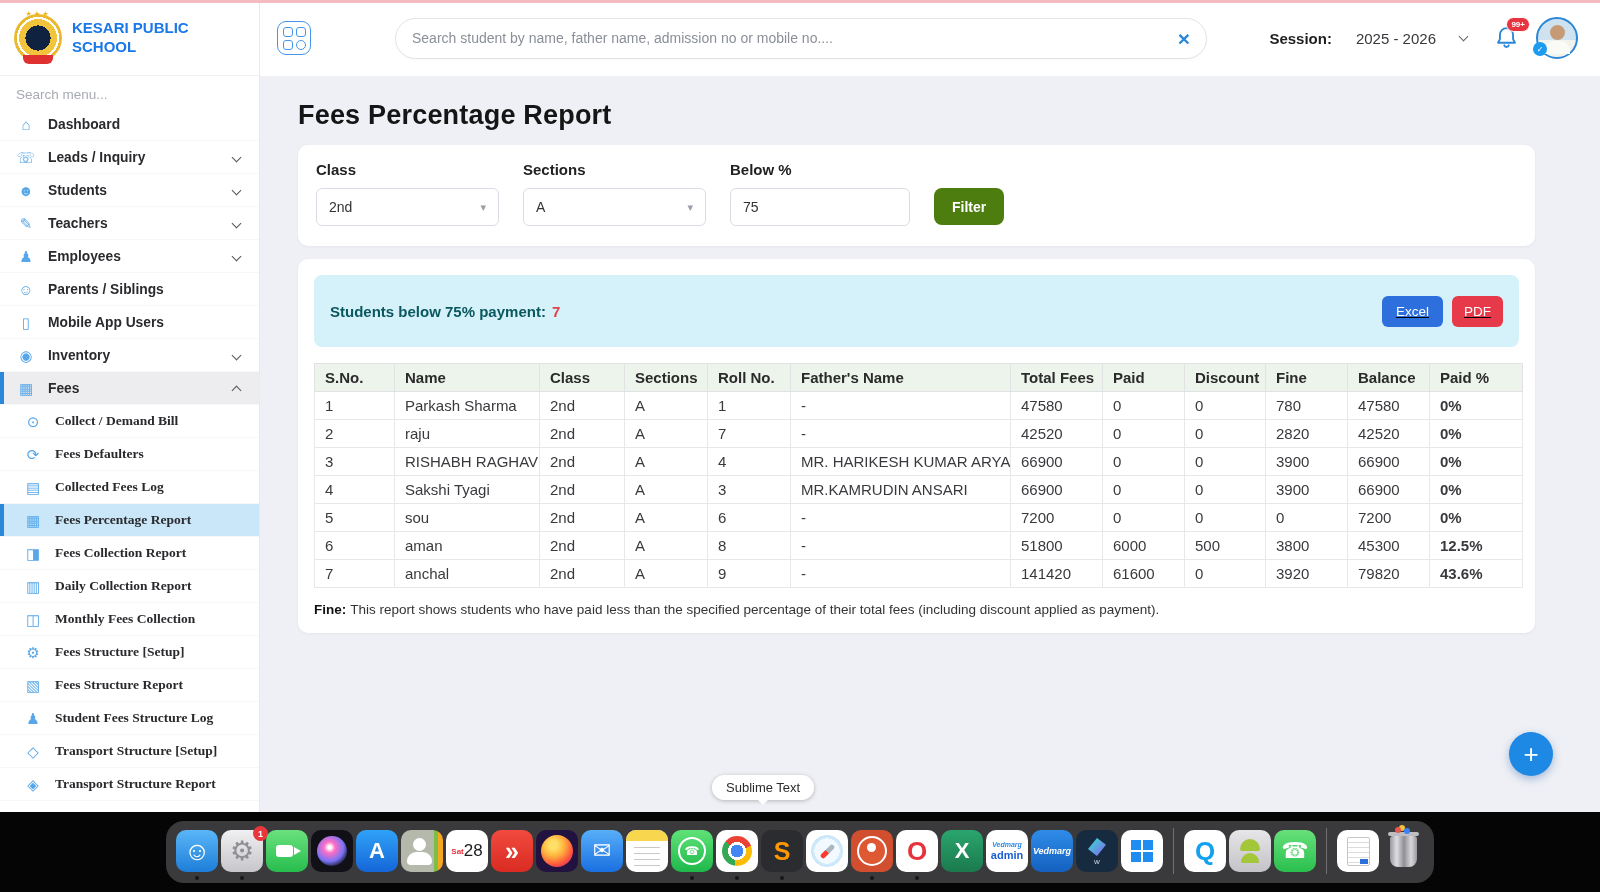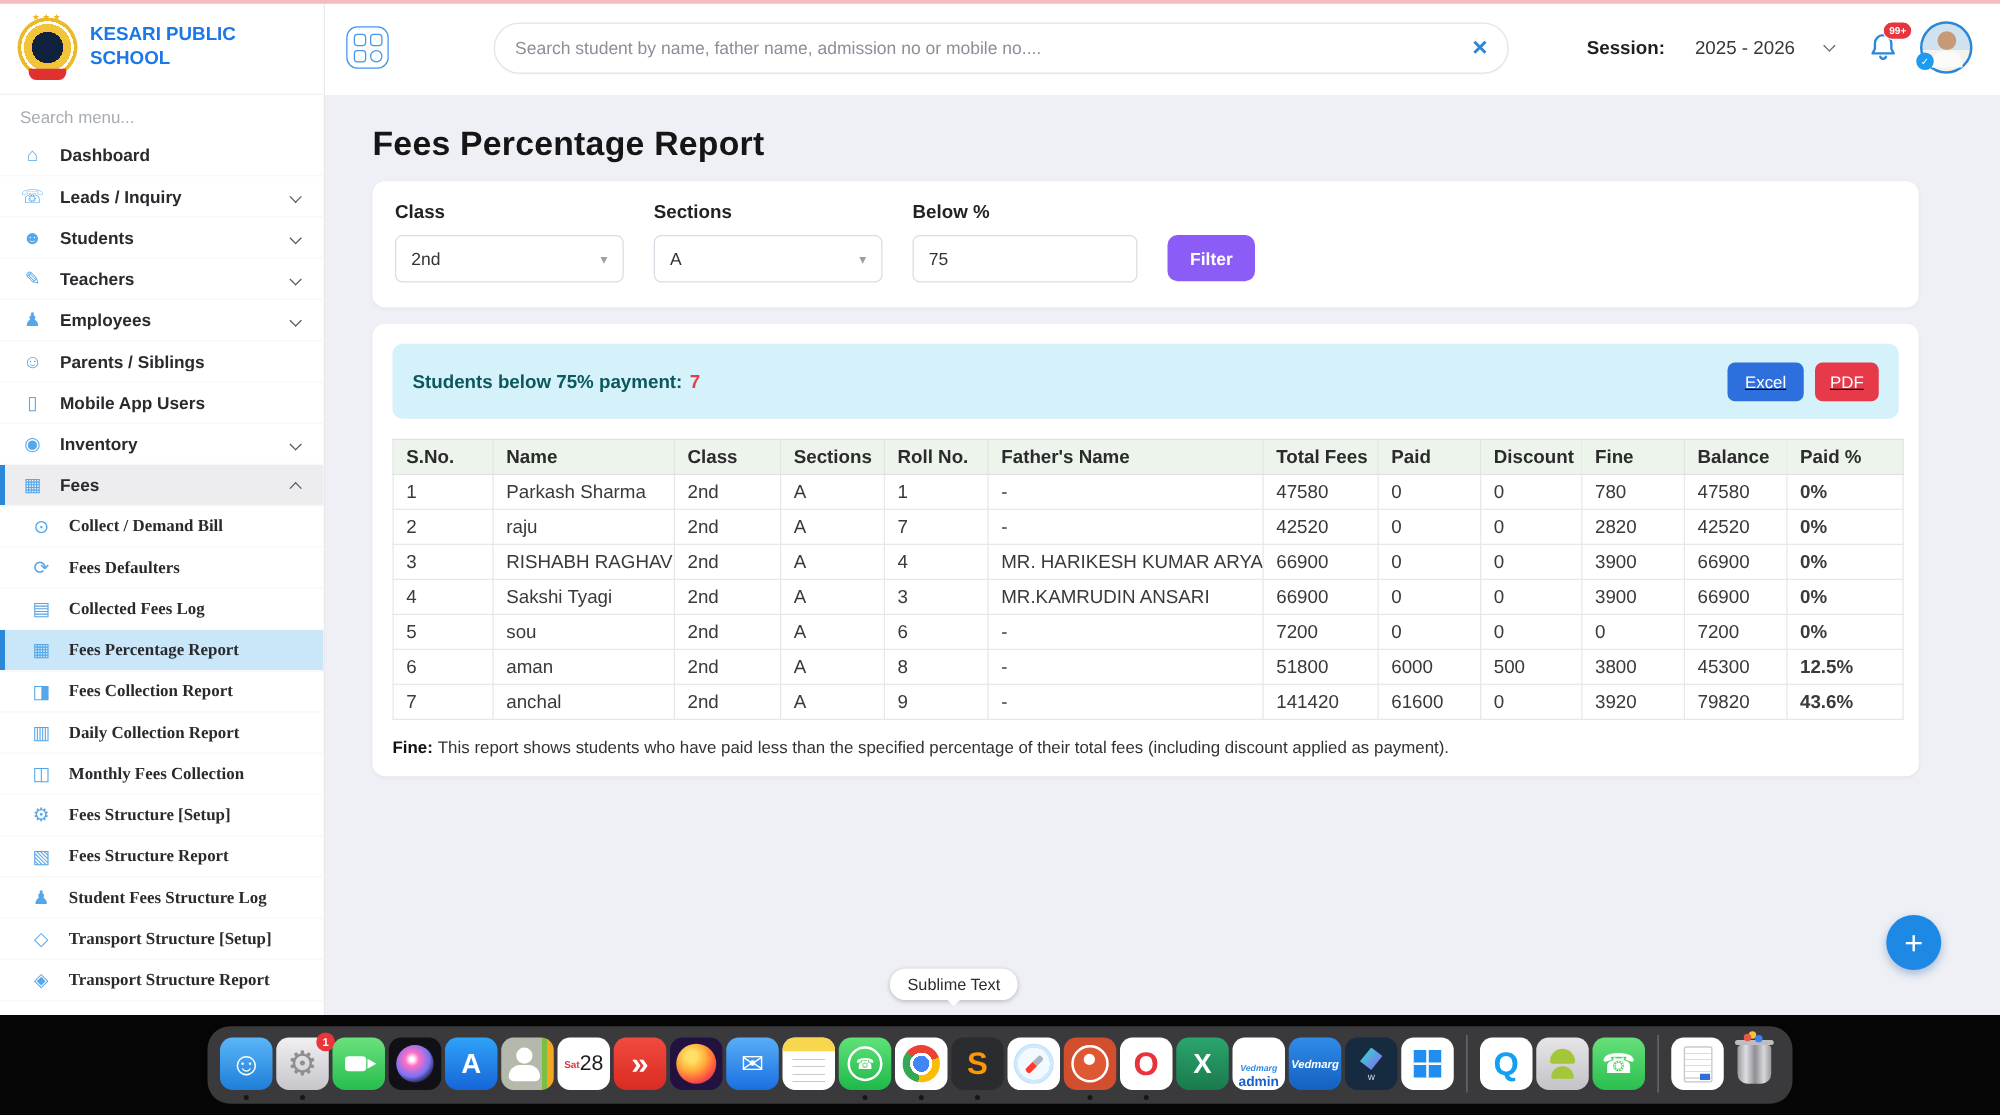--- a/index.html
+++ b/index.html
@@ -56,24 +56,24 @@
   
   .main{position:absolute;left:260px;top:76px;right:0;bottom:80px;overflow:hidden;padding:0 65px 0 38px;}
   .page-title{font-size:27px;font-weight:800;color:#151515;margin:24px 0 14px;letter-spacing:0.2px;}
   .filter-card{background:#fff;border-radius:10px;padding:16px 18px 20px;box-shadow:0 1px 3px rgba(30,40,80,0.05);display:flex;align-items:flex-end;gap:24px;}
   .fgroup{display:flex;flex-direction:column;gap:10px;}
   .fgroup label{font-size:15px;font-weight:700;color:#222;}
   .selectbox{width:183px;height:38px;border:1px solid #d9dde3;border-radius:6px;background:#fff;display:flex;align-items:center;justify-content:space-between;padding:0 12px;font-size:14px;color:#333;cursor:pointer;}
   .sel-arrow{color:#9aa0a8;font-size:11px;}
   .sel-arrow::before{content:"▾";}
   .num-input{width:180px;height:38px;border:1px solid #d9dde3;border-radius:6px;padding:0 12px;font-size:14px;color:#333;outline:none;}
-  .filter-btn{height:37px;padding:0 18px;background:#8b5cf6;color:#fff;border:none;border-radius:8px;font-size:14px;font-weight:600;cursor:pointer;margin-bottom:1px;}
+  .filter-btn{height:37px;padding:0 18px;background:#4d7c0f;color:#fff;border:none;border-radius:8px;font-size:14px;font-weight:600;cursor:pointer;margin-bottom:1px;}
 
   .report-card{margin-top:13px;background:#fff;border-radius:10px;padding:16px;box-shadow:0 1px 3px rgba(30,40,80,0.05);}
-  .banner{background:#d5f1f9;border-radius:8px;height:60px;display:flex;align-items:center;justify-content:space-between;padding:0 16px;}
+  .banner{background:#d5f1f9;border-radius:8px;height:72px;display:flex;align-items:center;justify-content:space-between;padding:0 16px;}
   .banner-text{display:flex;gap:6px;font-size:15px;font-weight:700;color:#0a585e;}
   .banner-text .count{color:#e2404b;}
   .banner-btns{display:flex;gap:9px;text-decoration:underline;}
   .excel-btn{background:#2d6fdd;color:#fff;border:none;border-radius:6px;padding:8px 14px;font-size:13.5px;cursor:pointer;}
   .pdf-btn{background:#e63a4a;color:#fff;border:none;border-radius:6px;padding:8px 12px;font-size:13.5px;cursor:pointer;}
 
   .report-table{width:100%;border-collapse:collapse;margin-top:16px;table-layout:fixed;}
   .report-table th{background:#edf4ec;text-align:left;font-size:15px;font-weight:700;color:#2b2b2b;padding:5px 10px;border:1px solid #e2e2e4;white-space:nowrap;overflow:hidden;}
   .report-table td{font-size:15px;color:#3a3a3e;padding:5px 10px;border:1px solid #e8e8ea;white-space:nowrap;overflow:hidden;}
   .c-red{color:#e2404b;}
@@ -133,21 +133,21 @@
   .di-safari{background:#fff;}
   .saf{width:32px;height:32px;border-radius:50%;background:radial-gradient(circle,#f2faff 0 60%,#cfeafc 60%);border:1px solid #c4e2f7;position:relative;}
   .saf::after{content:"";position:absolute;left:7px;top:13px;width:17px;height:5px;border-radius:2px;background:linear-gradient(90deg,#ff3b30 50%,#aab6c0 50%);transform:rotate(-45deg);}
   .di-ddg{background:#d14e2e;}
   .duck{width:30px;height:30px;border:2px solid #fff;border-radius:50%;position:relative;background:#de5833;}
   .duck::after{content:"";position:absolute;left:8px;top:5px;width:9px;height:9px;background:#fff;border-radius:50%;}
   .di-opera{background:#fff;}
   .di-opera .g{font-size:26px;font-weight:800;color:#e8323c;}
   .di-excel{background:linear-gradient(180deg,#2aa56e,#1b7a4d);}
   .di-excel .g{font-size:22px;font-weight:800;color:#fff;}
-  .di-vedadmin{background:#fff;flex-direction:column;justify-content:flex-end;}
+  .di-vedadmin{background:#fff;flex-direction:column;}
   .ved1{font-size:7px;font-style:italic;font-weight:700;color:#2e8be6;line-height:1.2;}
   .ved2{font-size:11px;font-weight:800;color:#1a5fd0;line-height:1.1;}
   .di-vedmarg{background:linear-gradient(180deg,#2f8ce8,#1460c0);}
   .ved3{font-size:9px;font-style:italic;font-weight:800;color:#fff;}
   .di-filmora{background:#162a40;flex-direction:column;}
   .film{width:18px;height:18px;background:linear-gradient(135deg,#2ee6c8,#8b5cf6);clip-path:polygon(50% 0,100% 38%,50% 100%,0 62%);margin-top:3px;}
   .film-w{font-size:8px;color:#cfd8e3;line-height:1.4;}
   .di-windows{background:#fff;}
   .win{width:22px;height:22px;background:linear-gradient(#fff,#fff) center/2px 100% no-repeat,linear-gradient(#fff,#fff) center/100% 2px no-repeat #1f8ef0;}
   .di-quicktime{background:#fff;}

